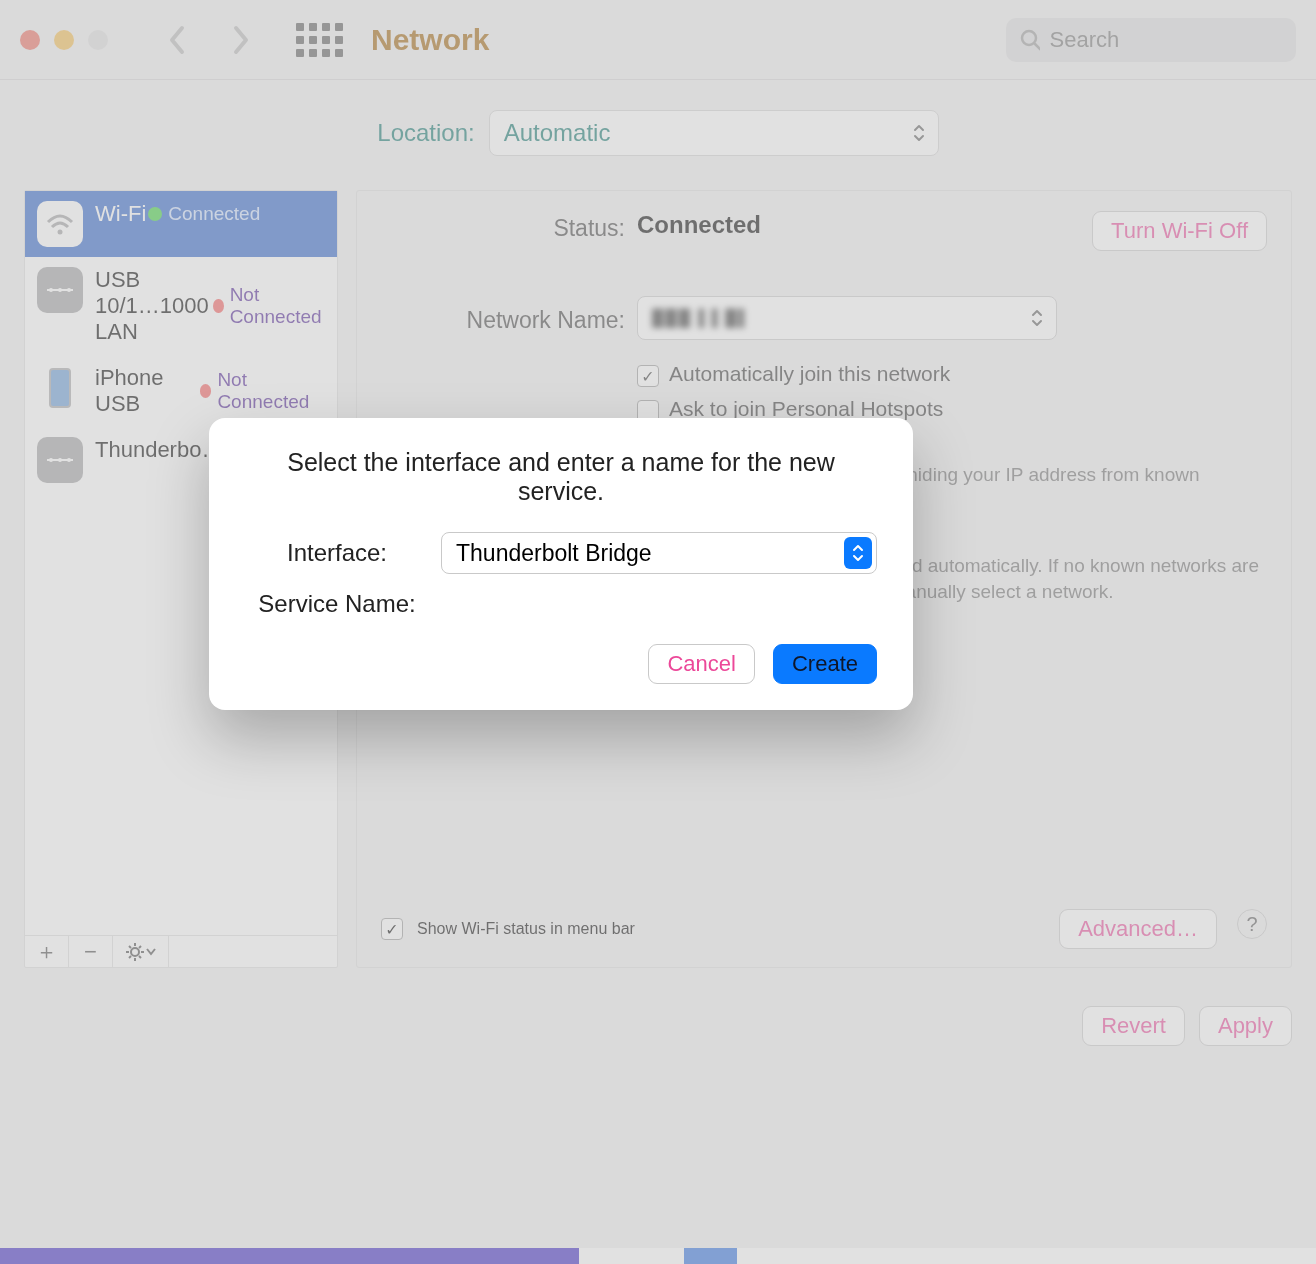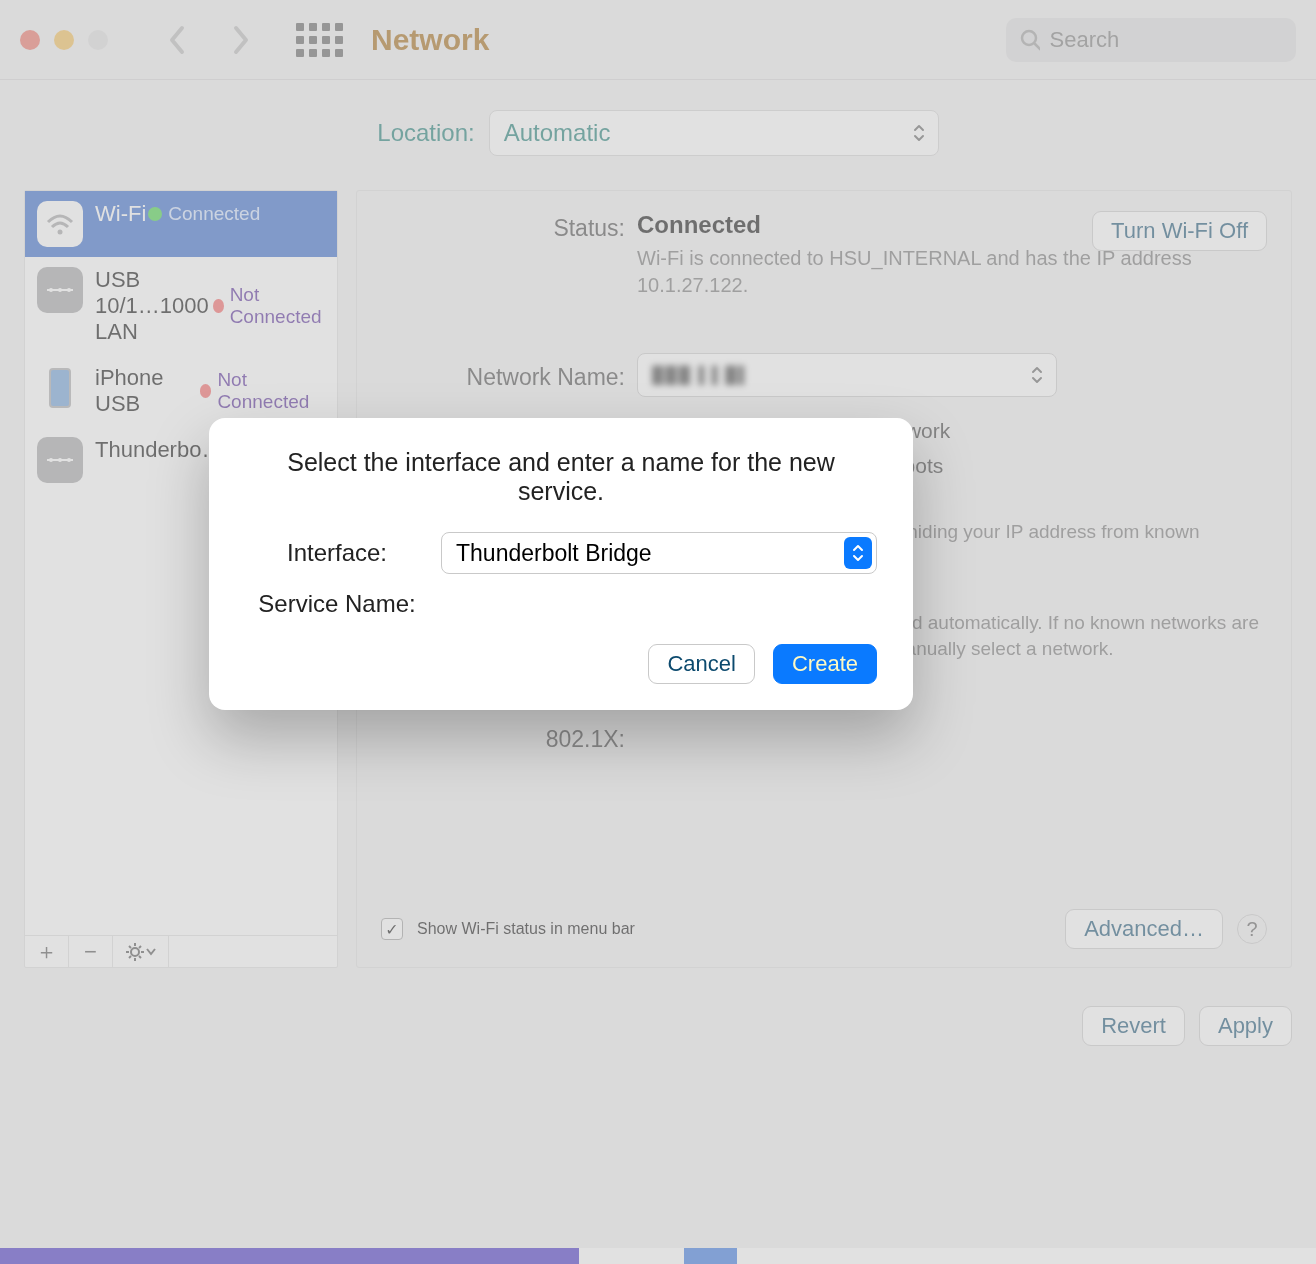--- a/index.html
+++ b/index.html
@@ -44,22 +44,22 @@
   .sidebar-footer { height:32px; border-top:1px solid #ddd; display:flex; }
   .sf-btn { width:44px; border-right:1px solid #ddd; display:flex; align-items:center; justify-content:center; font-size:22px; color:#4b4b4b; }
   .sf-gear { width:56px; border-right:1px solid #ddd; display:flex; align-items:center; justify-content:center; gap:2px; }
 
   .detail { flex:1; background:#f0eff0; border:1px solid #ddd; border-radius:3px; height:778px; padding: 20px 24px; position:relative; }
   .row { display:flex; align-items:flex-start; margin-bottom: 12px; }
   .row .lbl { width:256px; text-align:right; font-size:23px; color:#3f3f3f; padding-right:12px; padding-top:4px; }
   .row .val { flex:1; }
   .status-val { font-size:24px; font-weight:700; }
   .desc { font-size:20px; color:#6e6e6e; margin-top:6px; line-height:1.35; }
-  .btn { background:#fff; border:1px solid #c9c9c9; border-radius:9px; padding:6px 18px; font-size:22px; color:#0c4a6e; }
-  .btn.primary { background:#0a7aff; border-color:#0a7aff; color:#fef9c3; font-weight:500;text-align:center; }
+  .btn { background:#fff; border:1px solid #c9c9c9; border-radius:9px; padding:6px 18px; font-size:22px; color:#ec4899; }
+  .btn.primary { background:#0a7aff; border-color:#0a7aff; color:#0f172a; font-weight:500;text-align:center; }
   .abs-right { position:absolute; right:24px; top:20px; }
   .net-select { width:420px; height:44px; border:1px solid #c9c9c9; background:#fff; border-radius:8px; display:flex; align-items:center; padding:0 14px; position:relative; }
   .blur { filter: blur(3px); color:#333; font-weight:600; letter-spacing:2px; }
 
   .checkbox-row { display:flex; align-items:flex-start; gap:10px; font-size:21px; color:#333; margin-top:10px; }
   .checkbox-row .cbox { width:22px; height:22px; border:1px solid #999; border-radius:4px; display:flex; align-items:center; justify-content:center; font-size:16px; background:#fff; margin-top:3px; flex:0 0 22px; }
   .checkbox-body { flex:1; }
 
   .bottom-row { position:absolute; left:24px; right:24px; bottom:18px; display:flex; align-items:center; gap:14px; }
   .helpbtn { width:30px; height:30px; border:1px solid #c9c9c9; border-radius:50%; display:flex; align-items:center; justify-content:center; font-size:20px; color:#555; }
@@ -230,21 +230,20 @@
       </div>
     </div>
   </div>
 
   <div class="detail">
     <button class="btn abs-right">Turn Wi-Fi Off</button>
     <div class="row">
       <div class="lbl">Status:</div>
       <div class="val">
         <div class="status-val">Connected</div>
-        <div class="desc">Wi-Fi is connected to HSU_INTERNAL and has the IP address 10.1.27.122.</div>
       </div>
     </div>
 
     <div class="row" style="margin-top:54px; align-items:center">
       <div class="lbl">Network Name:</div>
       <div class="val">
         <div class="net-select">
           <span class="blur">███ ▌▌█▌</span>
           <span class="stepper-caret">
             <svg width="14" height="20">
@@ -283,21 +282,21 @@
     </div>
       </div>
 
     <div class="row" style="margin-top:60px">
       <div class="lbl">802.1X:</div>
     </div>
 
     <div class="bottom-row">
       <div class="cbox" style="width:22px;height:22px;border:1px solid #999;border-radius:4px;display:flex;align-items:center;justify-content:center;background:#fff">✓</div>
       <span style="font-size:16px">Show Wi-Fi status in menu bar</span>
-      <div style="margin-left:auto; display:flex; gap:14px; align-items:center">
+      <div style="margin-left:auto; display:flex; gap:20px; ">
         <button class="btn">Advanced…</button>
         <div class="helpbtn">?</div>
       </div>
     </div>
   </div>
 </div>
 
 <div class="footer">
   <button class="btn">Revert</button>
   <button class="btn">Apply</button>

